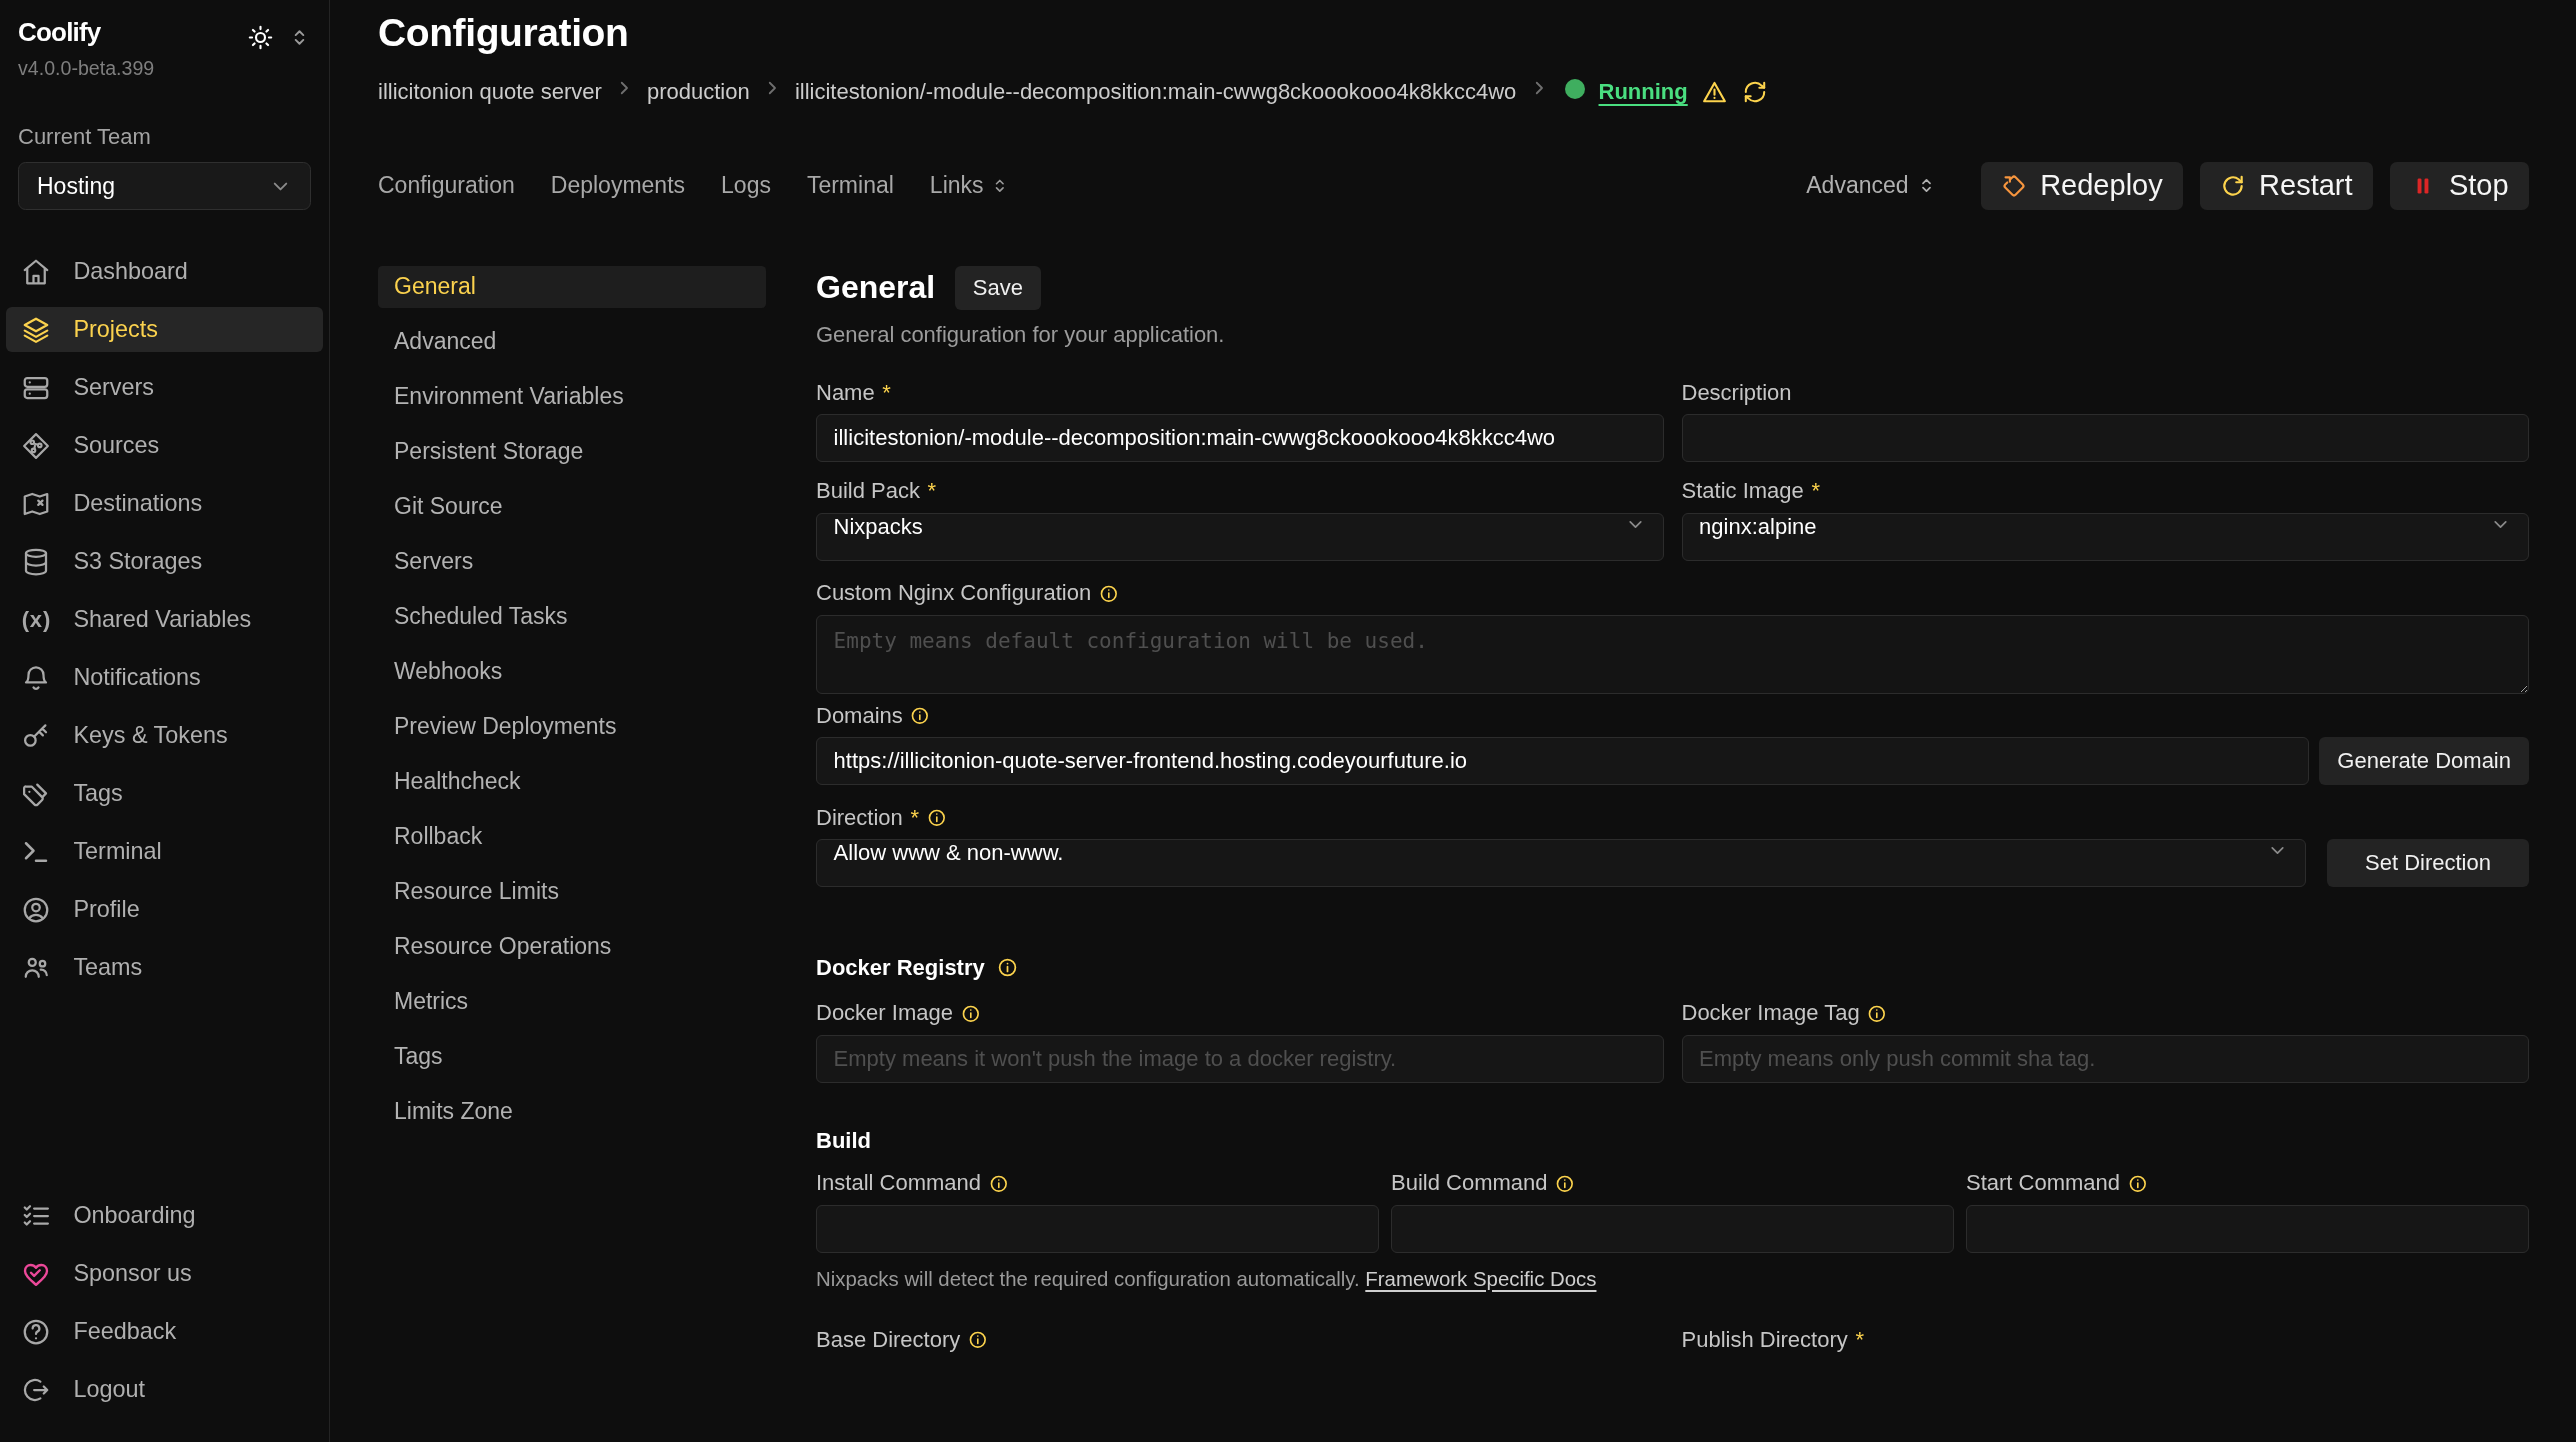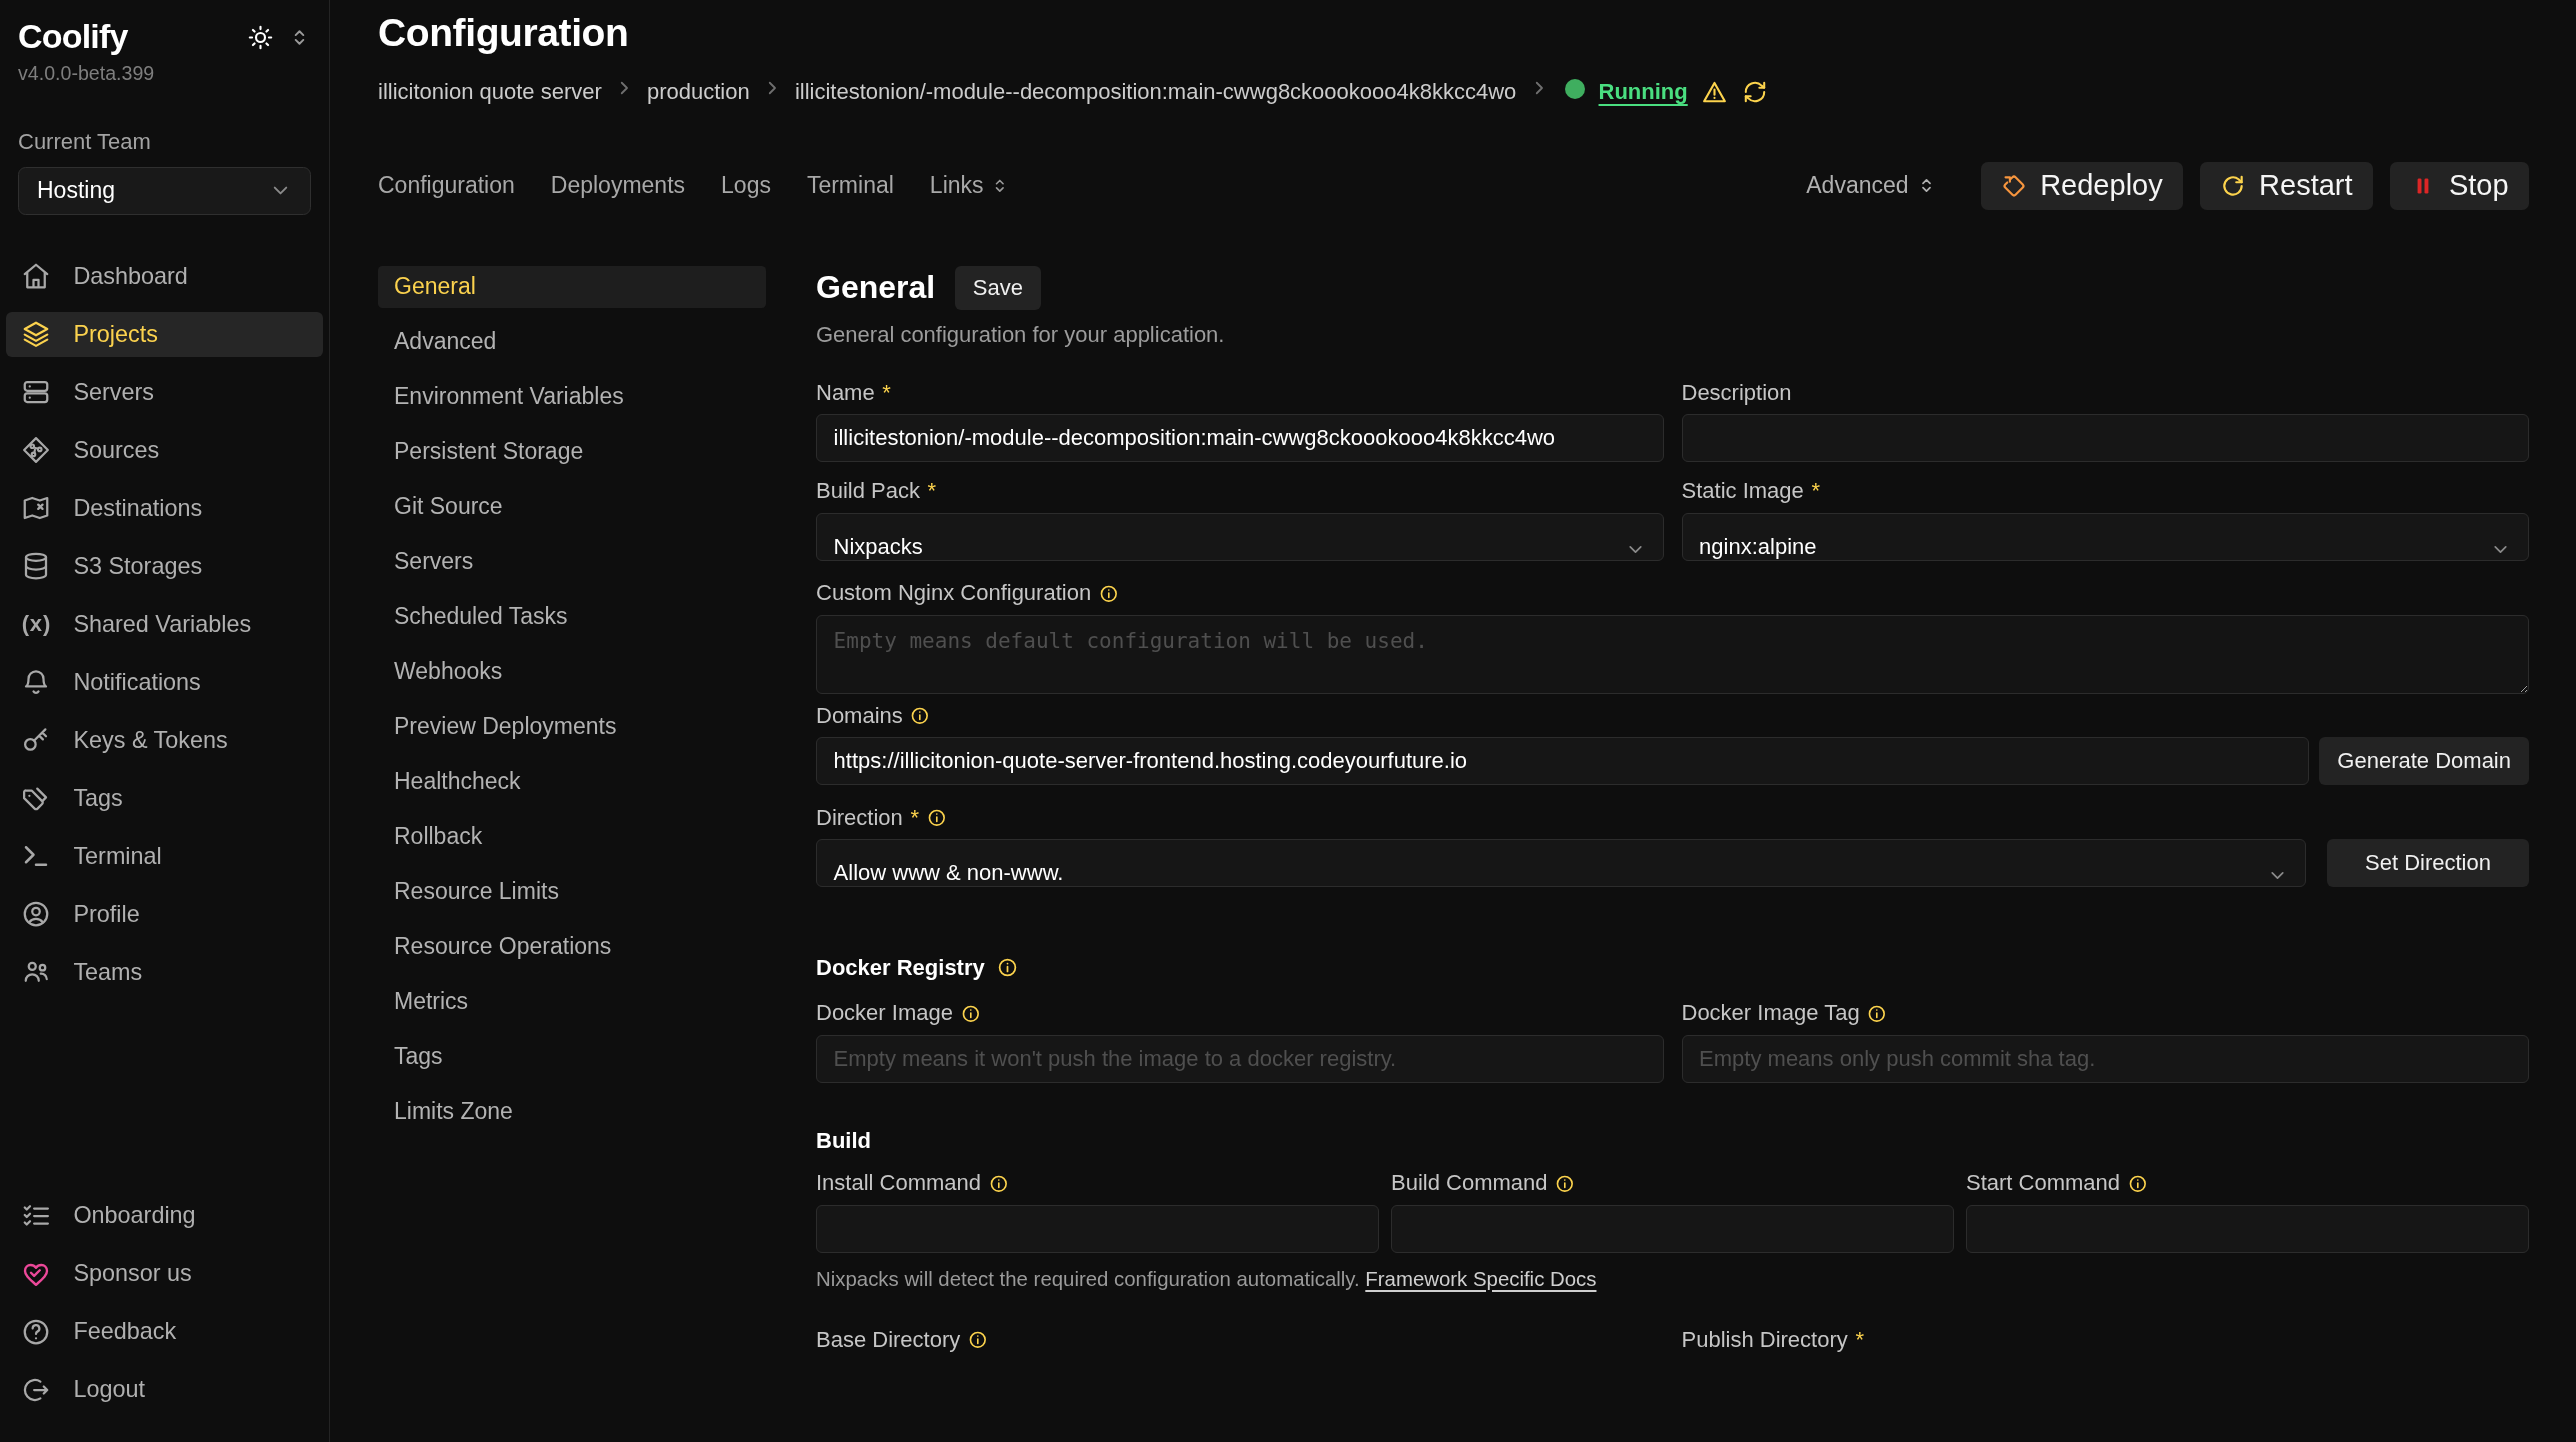--- a/index.html
+++ b/index.html
@@ -4,21 +4,21 @@
 <style>
   * { margin:0; padding:0; box-sizing:border-box; }
   html,body { width:2576px; height:1443px; overflow:hidden; background:#0e0e0e;
     font-family:"Liberation Sans","DejaVu Sans",sans-serif; color:#d4d4d4; }
   .app { display:flex; width:2576px; height:1443px; background:#0e0e0e; }
 
   
   .sidebar { width:330px; min-width:330px; height:100%; background:#0e0e0e;
     border-right:1.5px solid #242424; padding:16.6px 18px 18px; display:flex; flex-direction:column; }
   .logo-row { display:flex; align-items:flex-start; justify-content:space-between; }
-  .logo { font-size:34px; font-weight:bold; color:#ffffff; letter-spacing:-0.8px; }
+  .logo { font-size:26px; font-weight:bold; color:#ffffff; letter-spacing:-0.8px; }
   .logo-controls { display:flex; align-items:center; gap:13.6px; margin-top:7.6px; }
   .version { font-size:19.6px; color:#7e7e7e; margin-top:6px; }
   .team-label { font-size:22px; color:#a3a3a3; margin-top:44px; }
   .team-select { margin-top:12px; height:48px; background:#191919; border:1.5px solid #2f2f2f;
     border-radius:7.6px; display:flex; align-items:center; justify-content:space-between;
     padding:0 18px; color:#fff; font-size:23px; cursor:pointer; }
   .main-nav { margin:39px -12px 0; display:flex; flex-direction:column; }
   .nav-item { display:flex; align-items:center; height:45px; margin-bottom:13px;
     padding:0 12px 0 14.4px; border-radius:6px; color:#b0b0b0; font-size:23.4px; cursor:pointer; }
   .nav-item .ic { width:32px; height:32px; display:flex; align-items:center; justify-content:center;
@@ -67,21 +67,21 @@
   .grid2 { display:grid; grid-template-columns:1fr 1fr; column-gap:18px; }
   .grid3 { display:grid; grid-template-columns:1fr 1fr 1fr; column-gap:12px; }
   .mt42 { margin-top:32px; } .mt24 { margin-top:16.6px; } .mt26 { margin-top:19.6px; }
   .field-label { display:flex; align-items:center; gap:7.6px; font-size:22px; color:#c6c6c6;
     margin-bottom:8.3px; }
   .req { color:#fcd34d; font-size:22px; }
   .info { color:#fcd34d; display:flex; }
   .tinput, .tselect { width:100%; height:48px; background:#161616; border:1.5px solid #2c2c2c;
     border-radius:6px; color:#ffffff; font-size:22px; font-family:inherit; padding:0 16.6px; }
   .tinput::placeholder { color:#4f4f4f; }
-  .tselect { display:flex; align-items:flex-end; justify-content:space-between; cursor:pointer; }
+  .tselect { display:flex; align-items:flex-start; justify-content:space-between; cursor:pointer; }
   .tselect .chev { color:#8a8a8a; display:flex; }
   .tarea { width:100%; height:79px; background:#141414; border:1.5px solid #2c2c2c; border-radius:6px;
     color:#fff; padding:13.6px 16.6px; font-family:"DejaVu Sans Mono","Liberation Mono",monospace;
     font-size:21px; resize:vertical; }
   .tarea::placeholder { color:#4f4f4f; }
   .highlight-box { margin:7.6px -4.5px 0 -3.8px; border:3.8px solid #f0402a; border-radius:2.3px;
     padding:10.6px 13.6px; }
   .wide-btn { width:100%; height:47px; background:#1f1f1f; border:none; border-radius:6px;
     color:#f2f2f2; font-size:22px; font-family:inherit; cursor:pointer; }
   .row { display:flex; gap:10.6px; }

